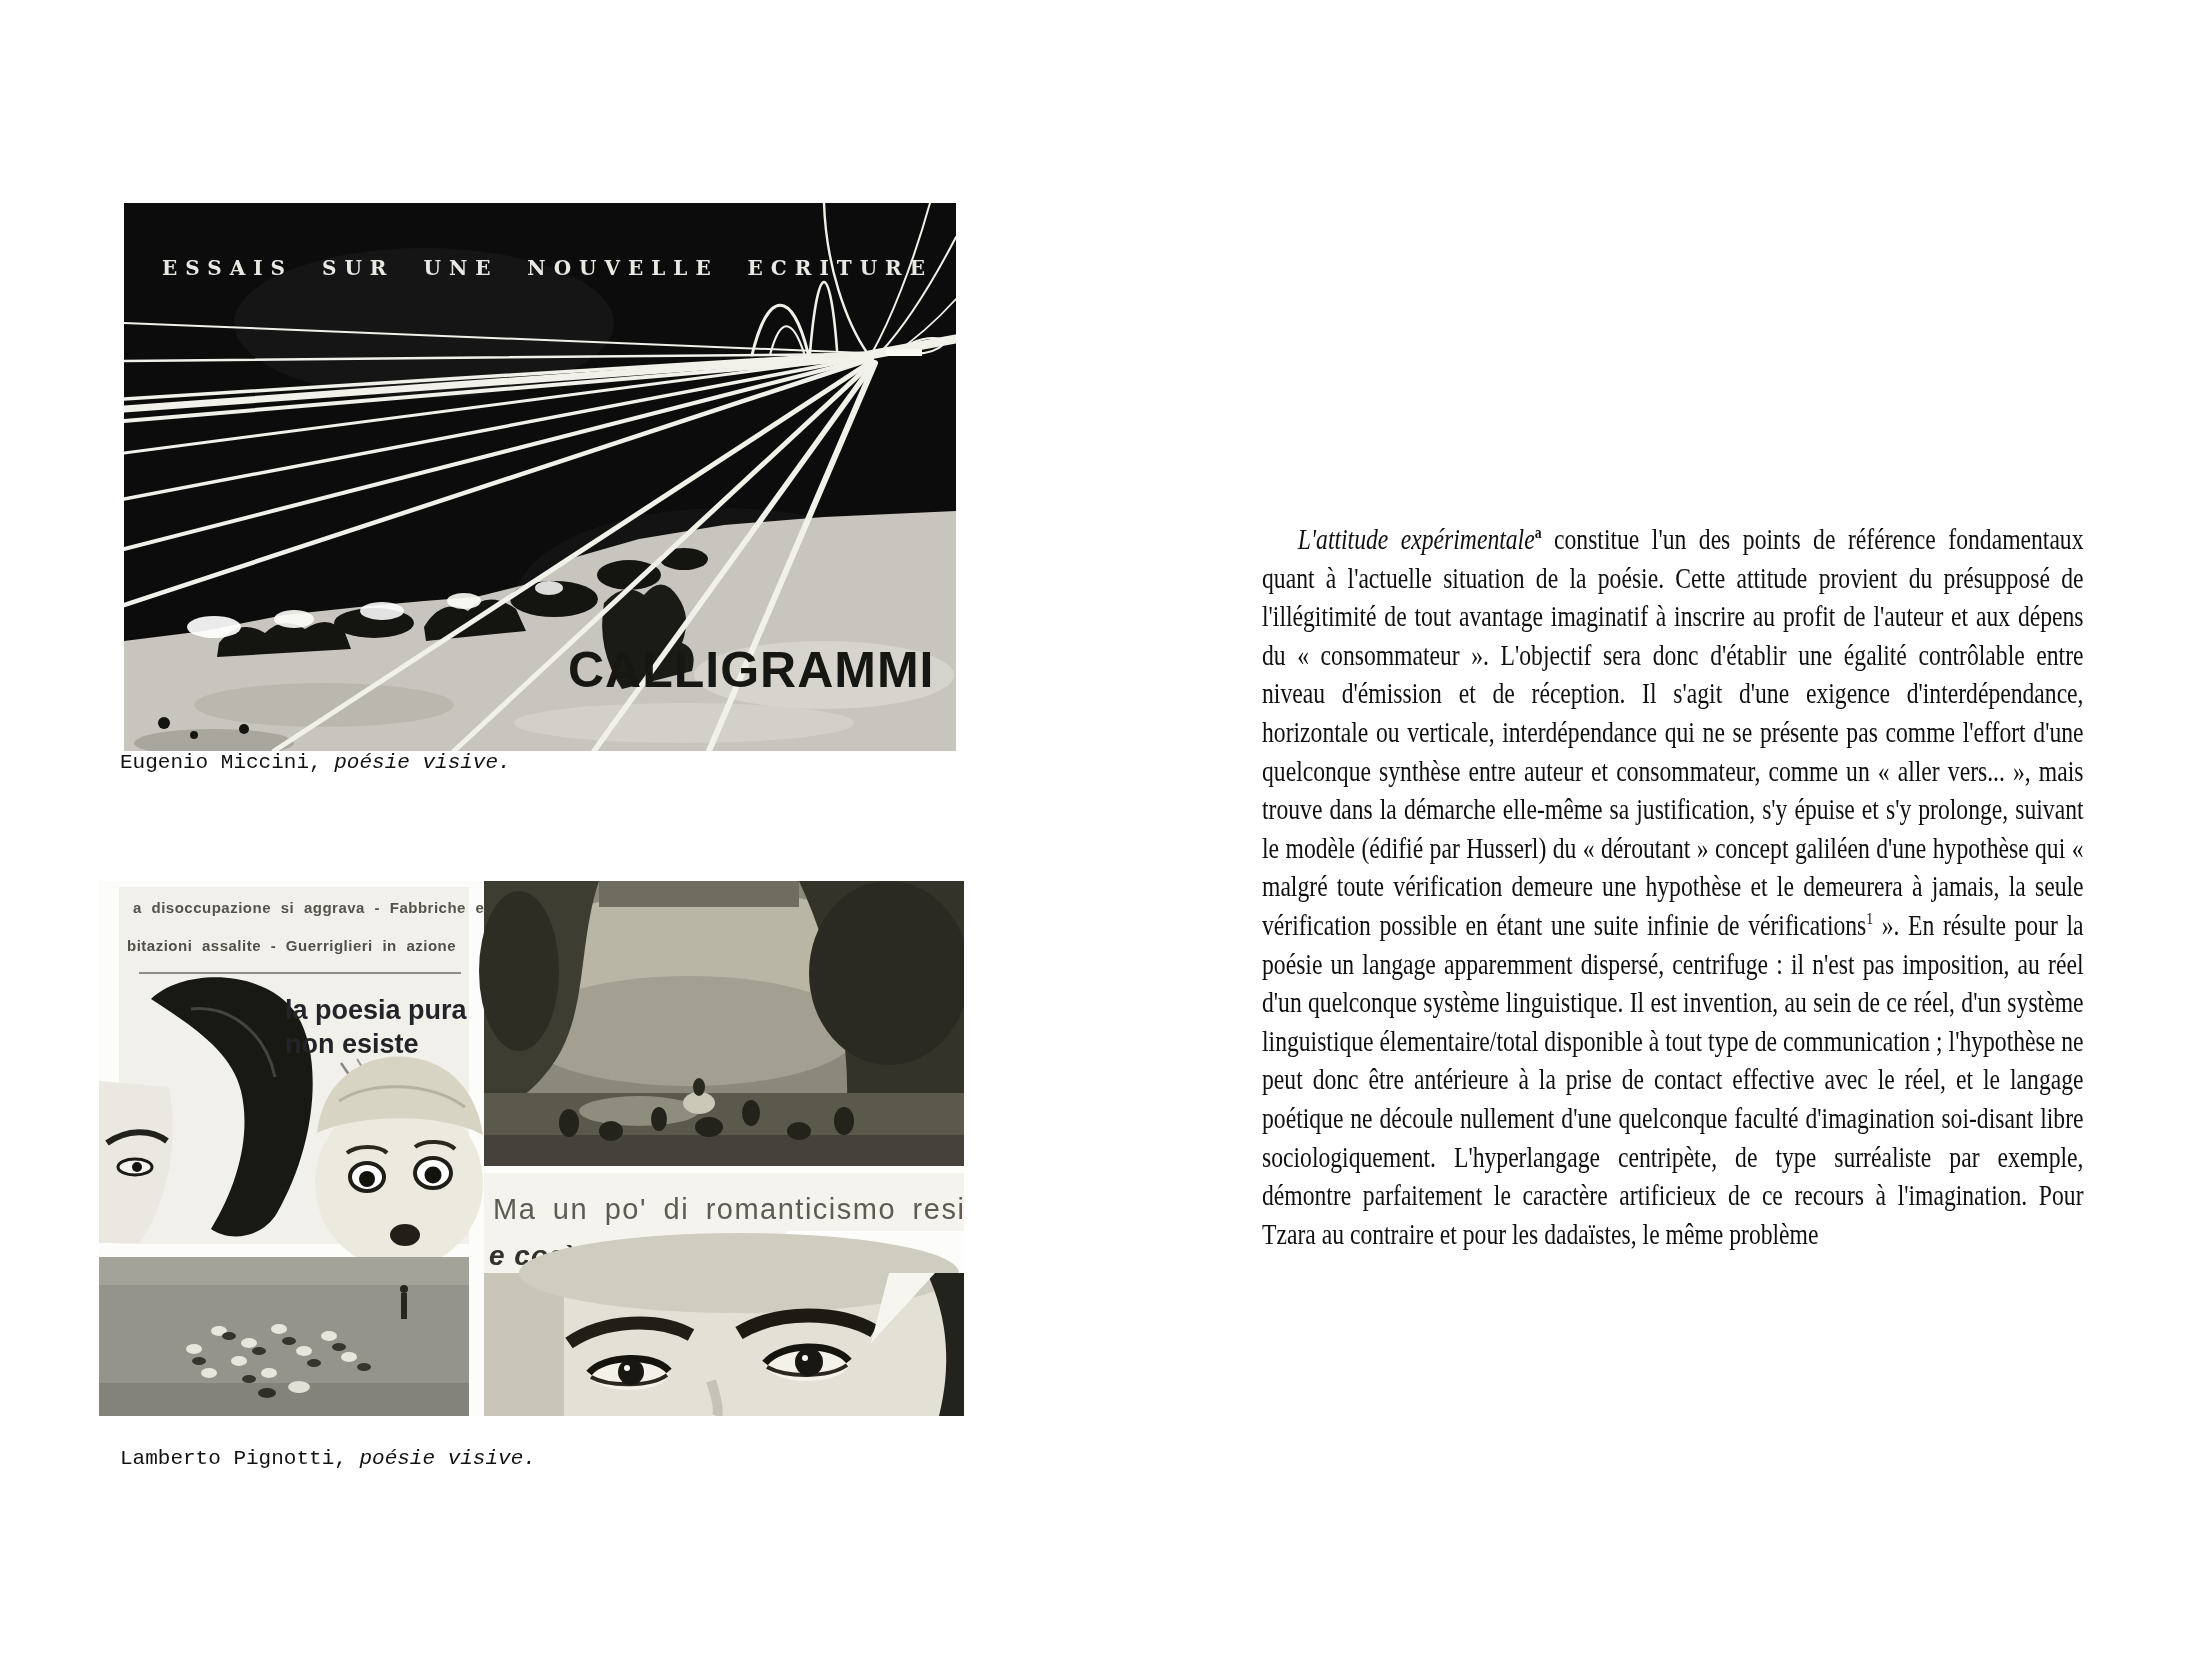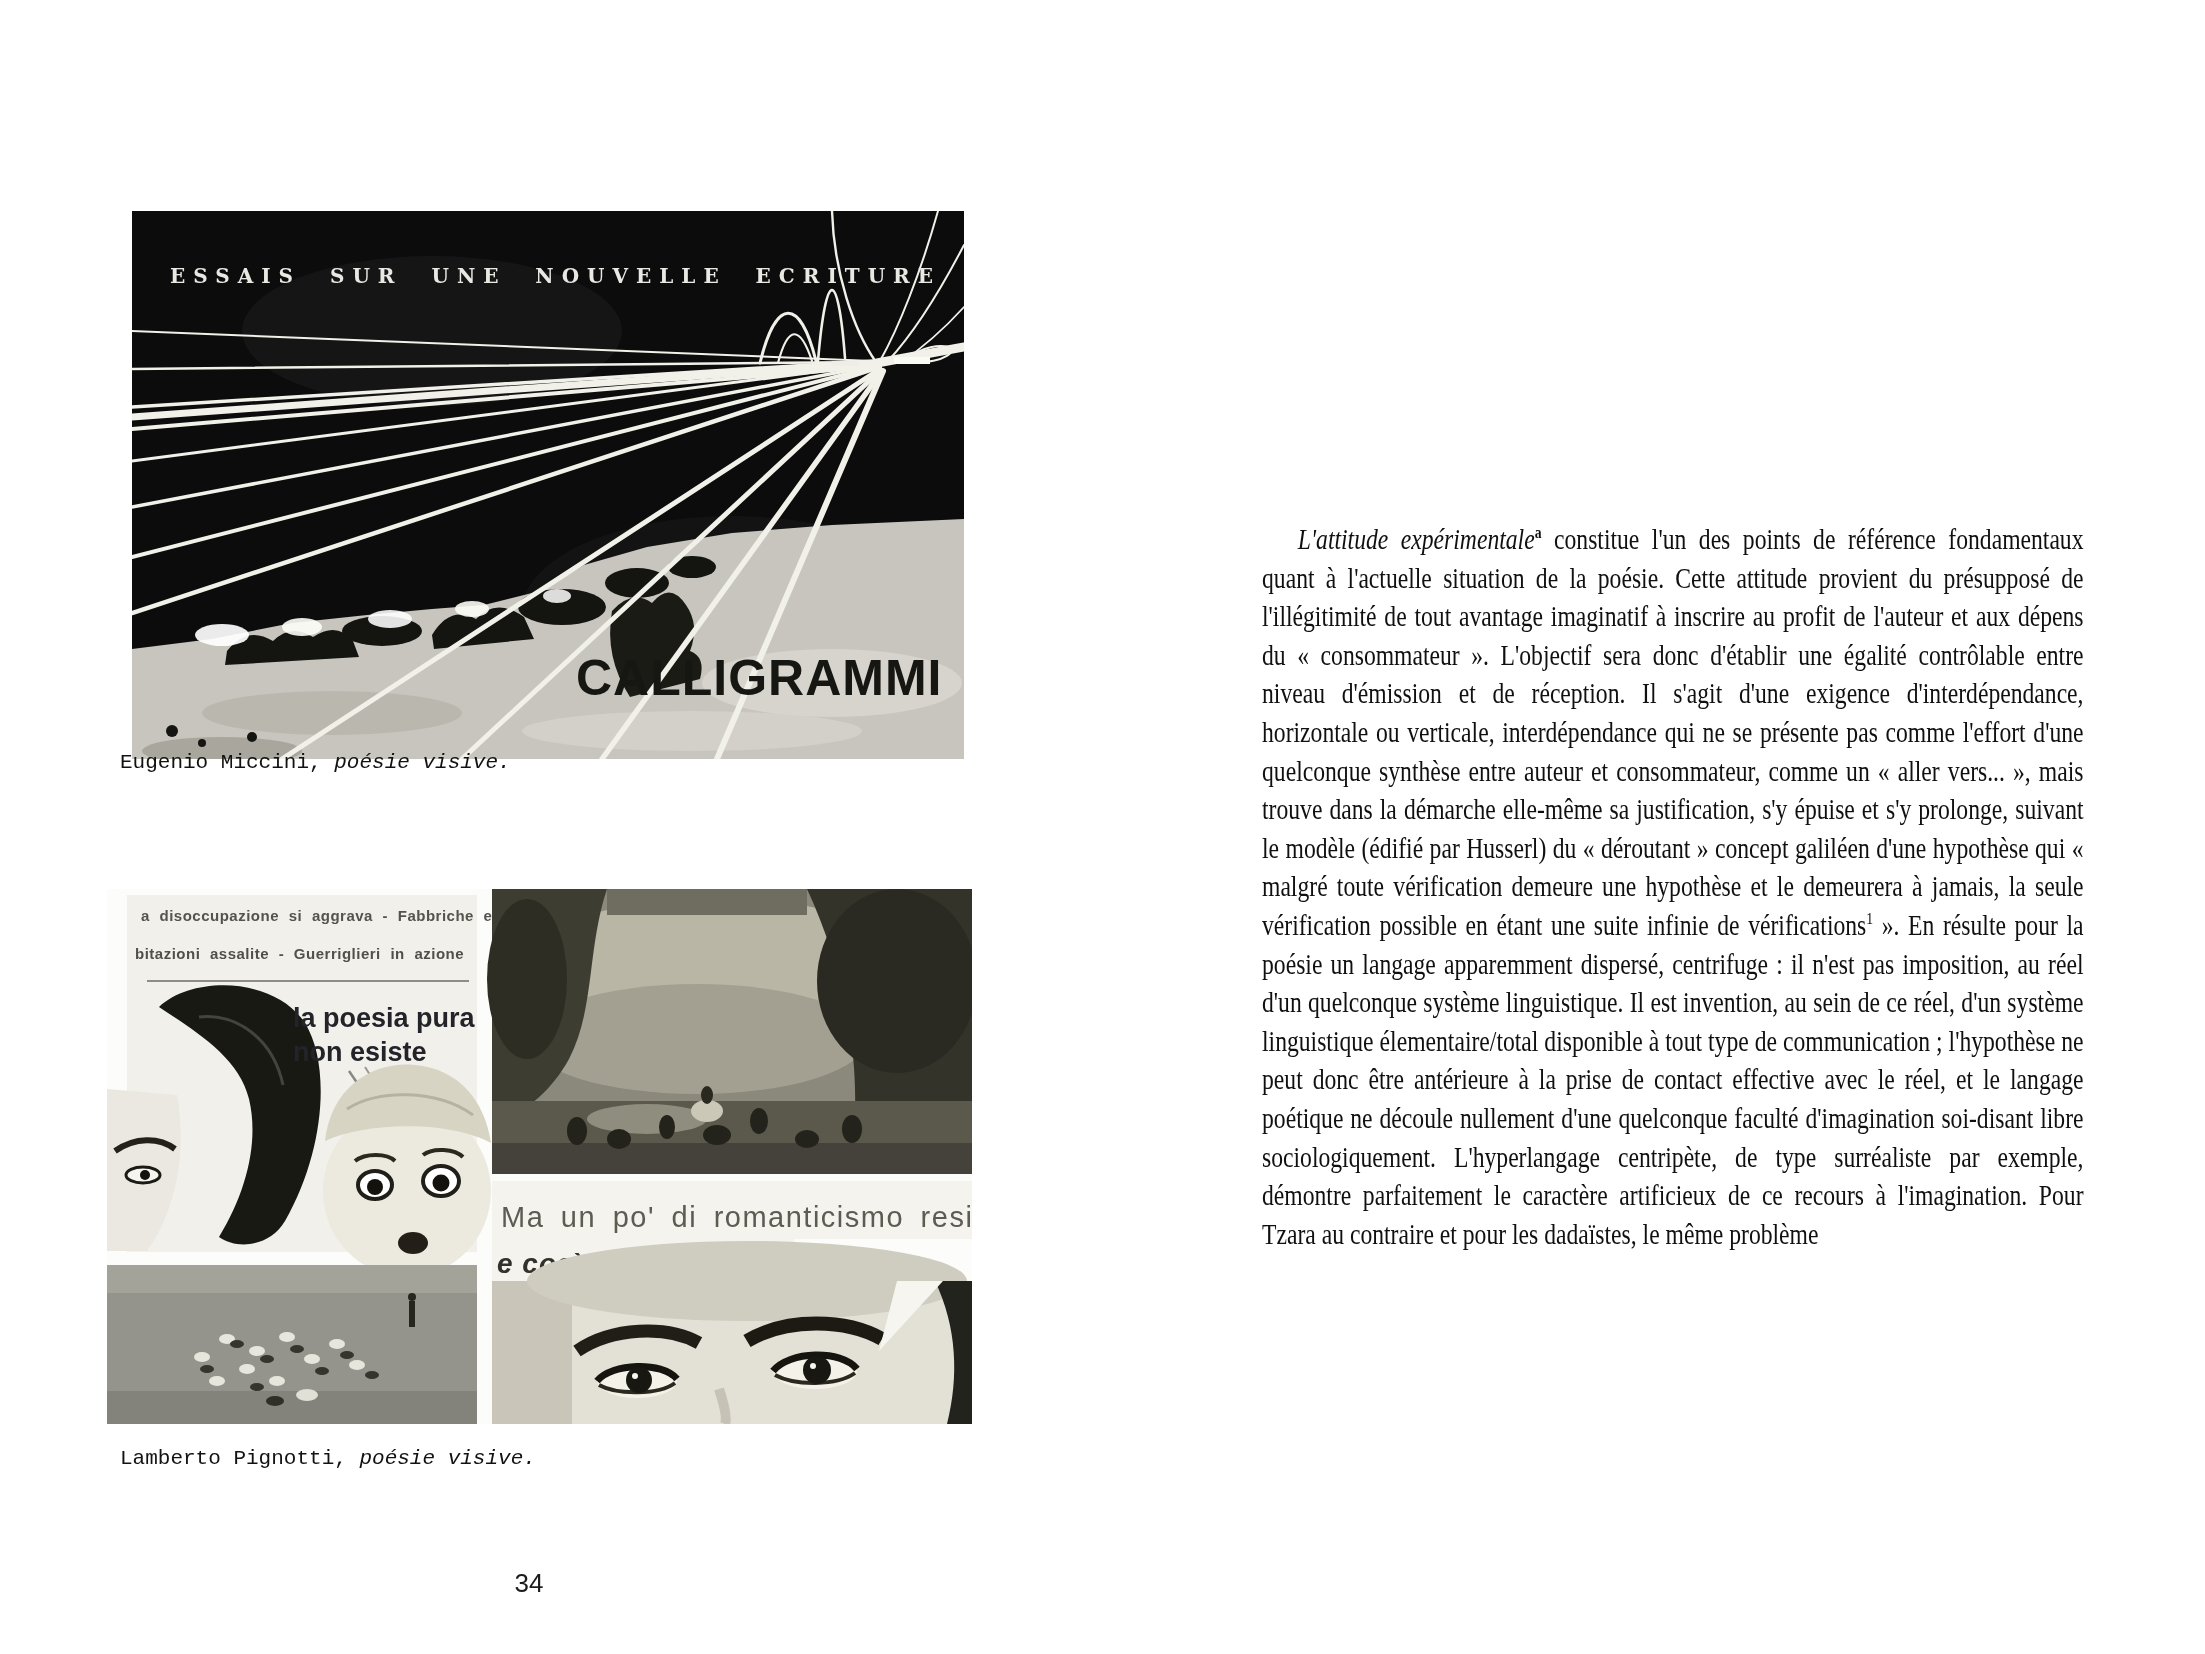--- a/index.html
+++ b/index.html
@@ -5,21 +5,21 @@
   html,body{margin:0;padding:0;}
   body{
     width:2205px;height:1654px;position:relative;background:#ffffff;
     font-family:"Liberation Sans",sans-serif;color:#141414;
     -webkit-font-smoothing:antialiased;
   }
   .spread{position:absolute;left:0;top:0;width:2205px;height:1654px;background:#ffffff;overflow:hidden;}
   .page{position:absolute;top:0;height:1654px;}
   .page-left{left:0;width:1102px;}
   .page-right{left:1102px;width:1103px;}
-  figure.fig{position:absolute;margin:12px;padding:2px;}
+  figure.fig{position:absolute;margin:4px;padding:2px;}
   svg{display:block;}
   .caption{position:absolute;margin:0;font-size:21px;line-height:26px;color:#121212;white-space:nowrap;font-family:Liberation Mono, monospace;}
   .caption i{font-style:italic;}
   .pagenum{position:absolute;font-size:26px;color:#1c1c1c;text-align:center;}
   .bodytext{
     position:absolute;left:160px;top:520px;width:1008px;
     transform:scaleX(0.815);transform-origin:0 0;
     font-family:"Liberation Serif",serif;font-size:29px;line-height:38.6px;
     color:#101010;text-align:justify;text-indent:44px;hyphens:none;
   }
@@ -231,21 +231,20 @@
           <path d="M828 392 L865 392 L865 535 L840 535 C852 488 850 438 828 392 Z" fill="#23231d"></path>
           <polygon points="790,392 836,392 772,462" fill="#f6f5f0"></polygon>
         </g>
       </svg>
     </figure>
 
     <p class="caption" style="left:120px;top:1430px;margin-top:16px;">
       <span>Lamberto Pignotti, </span><i>poésie visive.</i>
     </p>
 
-    <div class="pagenum pagenum-left">34</div>
   </section>
 
   <section class="page page-right">
 
     <div class="bodytext"><span class="lead-italic">L'attitude expérimentale</span><sup class="sup-marker sup-bold">a</sup><span> constitue l'un des points de référence fondamentaux quant à l'actuelle situation de la poésie. Cette attitude provient du présupposé de l'illégitimité de tout avantage imaginatif à inscrire au profit de l'auteur et aux dépens du « consommateur ». L'objectif sera donc d'établir une égalité contrôlable entre niveau d'émission et de réception. Il s'agit d'une exigence d'interdépendance, horizontale ou verticale, interdépendance qui ne se présente pas comme l'effort d'une quelconque synthèse entre auteur et consommateur, comme un « aller vers... », mais trouve dans la démarche elle-même sa justification, s'y épuise et s'y prolonge, suivant le modèle (édifié par Husserl) du « déroutant » concept galiléen d'une hypothèse qui « malgré toute vérification demeure une hypothèse et le demeurera à jamais, la seule vérification possible en étant une suite infinie de vérifications</span><sup class="sup-marker">1</sup><span> ». En résulte pour la poésie un langage apparemment dispersé, centrifuge : il n'est pas imposition, au réel d'un quelconque système linguistique. Il est invention, au sein de ce réel, d'un système linguistique élementaire/total disponible à tout type de communication ; l'hypothèse ne peut donc être antérieure à la prise de contact effective avec le réel, et le langage poétique ne découle nullement d'une quelconque faculté d'imagination soi-disant libre sociologiquement. L'hyperlangage centripète, de type surréaliste par exemple, démontre parfaitement le caractère artificieux de ce recours à l'imagination. Pour Tzara au contraire et pour les dadaïstes, le même problème</span></div>
 
 
   </section>
 
 </div>

